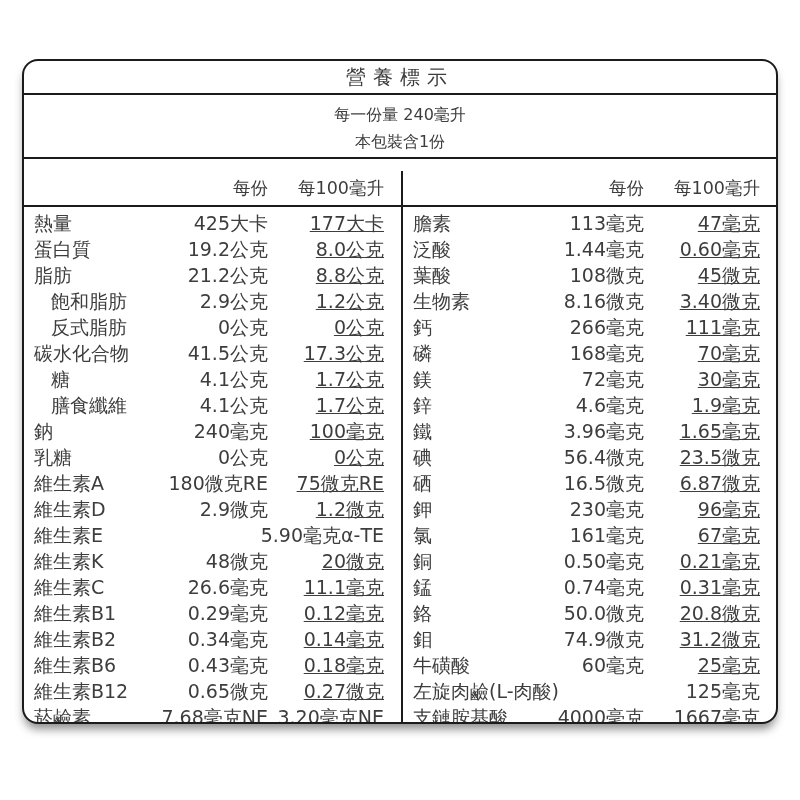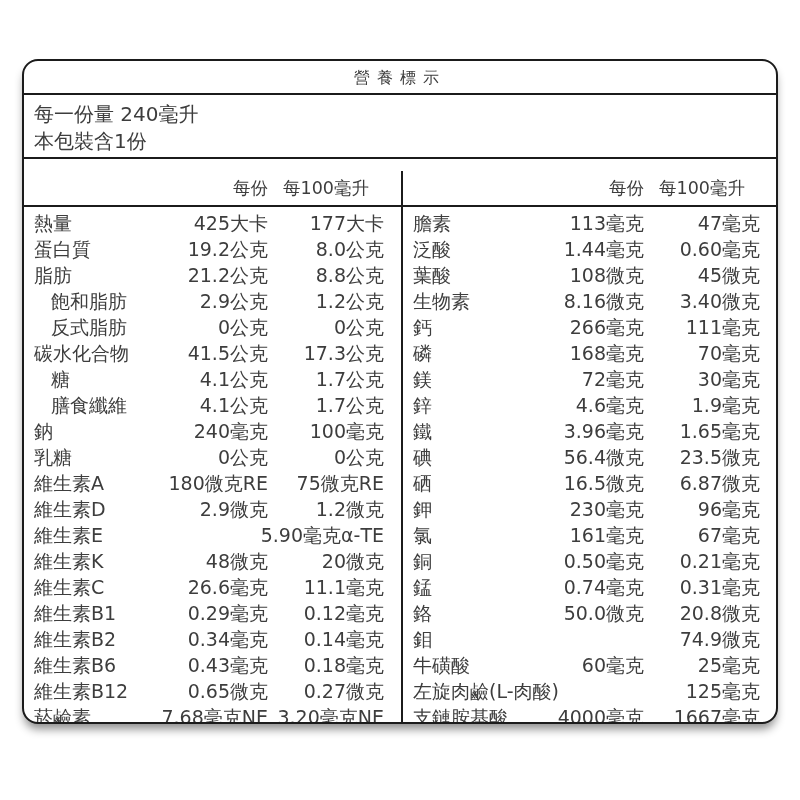--- a/index.html
+++ b/index.html
@@ -16,30 +16,31 @@
     background: #ffffff;
     border: 2px solid #1b1b1b;
     border-radius: 16px;
     box-shadow: 0 7px 10px -2px rgba(0,0,0,0.45);
     overflow: hidden;
   }
   .title-row {
     height: 34px;
     line-height: 33px;
     text-align: center;
-    font-size: 16px;
+    font-size: 20px;
     letter-spacing: 7px;
     border-bottom: 2px solid #1b1b1b;
     color: #3d3d3d;
   }
   .serving-section {
     height: 64px;
     padding: 6px 10px 0 10px;
     border-bottom: 2px solid #1b1b1b;
-    font-size: 20px;
+    font-size: 16px;
+    text-align: center;
   }
   .serving-section div { line-height: 27px; }
   .columns {
     display: flex;
     height: 561px;
     margin-top: 12px;
   }
   .col {
     display: flex;
     flex-direction: column;
@@ -64,24 +65,24 @@
     font-size: 19px;
     white-space: nowrap;
   }
   .col-left .row, .col-left.header-wrap .header-row { padding: 0 17px 0 10px; }
   .col-right .row { padding: 0 16px 0 10px; }
   .col-left .header-row { padding: 0 17px 0 10px; }
   .col-right .header-row { padding: 0 16px 0 10px; }
   .row .label { flex: 1; text-align: left; overflow: hidden; }
   .row .label.indent { padding-left: 17px; }
   .row .v1 { min-width: 110px; text-align: right; }
-  .row .v2 { min-width: 116px; text-align: right; }
+  .row .v2 { min-width: 116px; text-align: right; text-decoration: underline; }
   .header-row .label { flex: 1; }
   .header-row .v1 { min-width: 110px; text-align: right; }
-  .header-row .v2 { min-width: 116px; text-align: center; }
+  .header-row .v2 { min-width: 116px; text-align: right; }
 </style>
 </head>
 <body>
 
 <div class="card">
 
   <div class="title-row">營養標示</div>
 
   <div class="serving-section">
     <div>每一份量 240毫升</div>
@@ -282,20 +283,21 @@
             <span class="v2">0.31毫克</span>
           </div>
           <div class="row">
             <span class="label">鉻</span>
             <span class="v1">50.0微克</span>
             <span class="v2">20.8微克</span>
           </div>
           <div class="row">
             <span class="label">鉬</span>
             <span class="v1">74.9微克</span>
+            <span class="v2">31.2微克</span>
           </div>
           <div class="row">
             <span class="label">牛磺酸</span>
             <span class="v1">60毫克</span>
             <span class="v2">25毫克</span>
           </div>
           <div class="row">
             <span class="label">左旋肉鹼(L-肉酸)</span>
             <span class="v1">125毫克</span>
           </div>

